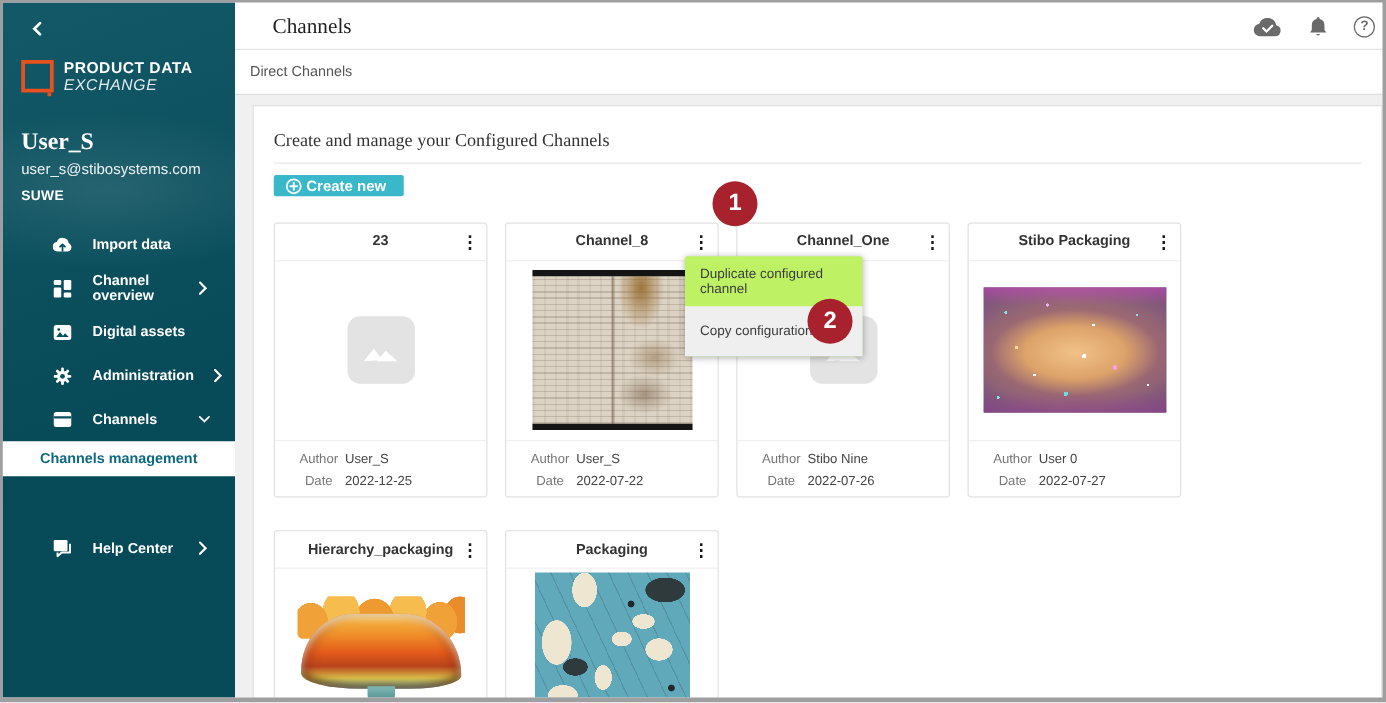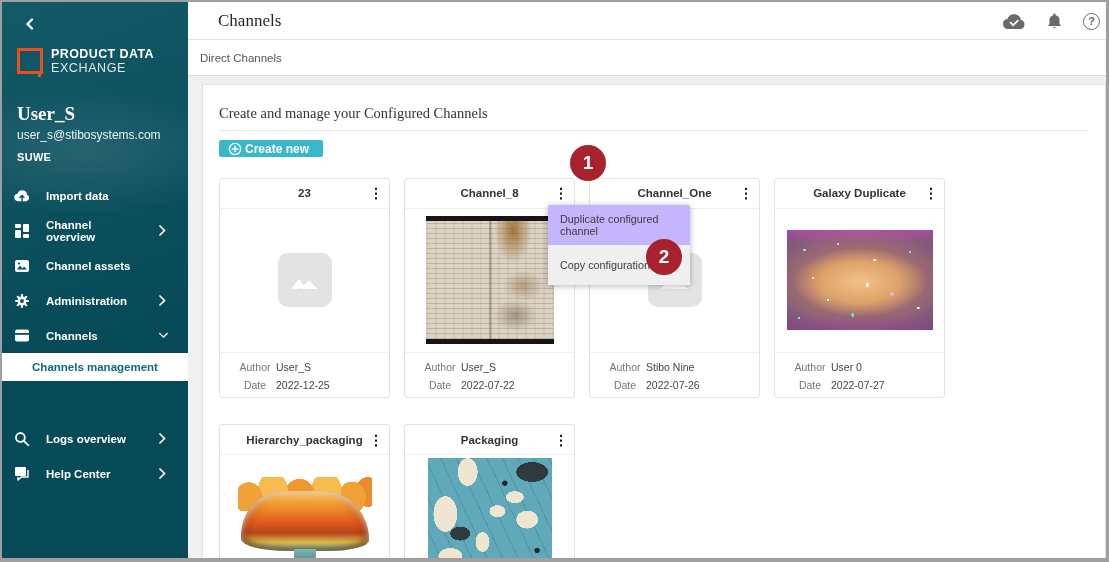--- a/index.html
+++ b/index.html
@@ -10,27 +10,27 @@
   
   .sidebar{position:absolute;left:2px;top:2px;bottom:4px;width:186px;background:#07505f;color:#fff;z-index:10;
     background-image:radial-gradient(ellipse 240px 90px at 45% 150px,rgba(255,255,255,.10),rgba(255,255,255,0) 70%),
     linear-gradient(160deg,rgba(255,255,255,.05),rgba(0,0,0,.08) 60%);}
   .back-btn{position:absolute;left:22px;top:14px;width:18px;height:18px;cursor:pointer;}
   .logo{position:absolute;left:15px;top:45px;display:flex;align-items:center;gap:8px;}
   .logo-square{width:26px;height:26px;border:3px solid #e8501e;position:relative;flex:0 0 auto;}
   .logo-square::after{content:"";position:absolute;right:-1px;bottom:-6px;width:3px;height:3px;background:#e8501e;}
   .logo-text{line-height:1.15;}
   .logo-line1{font-size:12.5px;font-weight:700;letter-spacing:.4px;}
-  .logo-line2{font-size:12.5px;font-weight:300;color:rgba(255,255,255,.88);letter-spacing:.6px;}
+  .logo-line2{font-size:12.5px;font-weight:300;color:rgba(255,255,255,.88);letter-spacing:.6px;font-style:italic;}
   .user-name{position:absolute;left:15px;top:101px;font-family:"Liberation Serif",serif;font-size:19px;font-weight:700;}
   .user-email{position:absolute;left:15px;top:126px;font-size:12px;color:rgba(255,255,255,.92);}
   .user-org{position:absolute;left:15px;top:149px;font-size:11px;font-weight:600;letter-spacing:.3px;}
   .nav{position:absolute;top:176px;left:0;right:0;}
   .nav-bottom{position:absolute;top:419px;left:0;right:0;}
-  .nav-item{height:35px;display:flex;align-items:center;padding:0 20px 0 12px;gap:16px;font-size:11.5px;font-weight:700;cursor:pointer;}
+  .nav-item{height:35px;display:flex;align-items:center;padding:0 20px 0 40px;gap:16px;font-size:11.5px;font-weight:700;cursor:pointer;}
   .nav-icon{width:16px;height:16px;flex:0 0 auto;display:flex;align-items:center;justify-content:center;}
   .nav-label{flex:1;}
   .nav-chevron{width:9px;height:10px;display:flex;align-items:center;}
   .subnav-item{height:28px;background:#fff;color:#0d6880;display:flex;align-items:center;justify-content:center;
     font-size:11.5px;font-weight:700;cursor:pointer;}
 
   
   .topbar{position:absolute;left:188px;top:2px;right:3px;height:38px;background:#fff;border-bottom:1px solid #e3e3e3;z-index:5;}
   .page-title{position:absolute;left:30px;top:0;line-height:38px;font-family:"Liberation Serif",serif;font-size:17px;color:#1f1f1f;}
   .topbar-icons{position:absolute;right:6px;top:0;height:38px;display:flex;align-items:center;gap:21px;color:#6a6a6a;}
@@ -119,21 +119,21 @@
       radial-gradient(8px 6px at 56% 38%,#efe6d2 98%,transparent),
       radial-gradient(11px 9px at 80% 44%,#efe6d2 98%,transparent),
       radial-gradient(7px 10px at 44% 60%,#efe6d2 98%,transparent),
       radial-gradient(12px 8px at 18% 70%,#efe6d2 98%,transparent),
       radial-gradient(3px 3px at 62% 18%,#20282a 80%,transparent),
       radial-gradient(3px 3px at 88% 66%,#20282a 80%,transparent),
       radial-gradient(10px 7px at 26% 54%,#2f3a3c 98%,transparent),
       repeating-linear-gradient(65deg,rgba(40,50,52,.18) 0 1px,rgba(0,0,0,0) 1px 14px);}
 
   
-  .context-menu{position:absolute;left:548px;top:205px;width:142px;background:#c4b5fd;border-radius:2px;
+  .context-menu{position:absolute;left:548px;top:205px;width:142px;background:#bef264;border-radius:2px;
     box-shadow:0 1px 6px rgba(0,0,0,.3);z-index:60;}
   .menu-item{height:40px;display:flex;align-items:center;padding:0 12px;font-size:10.8px;color:#3c3c3c;cursor:pointer;}
   .menu-item.hovered{background:#efefef;}
   .badge{position:absolute;width:36px;height:36px;border-radius:50%;background:#a8222e;color:#fff;
     font-size:19px;font-weight:700;display:flex;align-items:center;justify-content:center;z-index:80;}
   .badge-1{left:570px;top:145px;}
   .badge-2{left:646px;top:239px;}
 </style>
 </head>
 <body>
@@ -184,21 +184,21 @@
       </span>
     </div>
     <div class="nav-item">
       <span class="nav-icon">
         <svg width="16" height="16" viewBox="0 0 16 16">
             <rect x="1" y="2" width="14" height="12" rx="2" fill="#fff"></rect>
             <path d="M3 11.5 6 7.5l2.4 3L10 8.5l3 3z" fill="#07505f"></path>
             <circle cx="5" cy="5.6" r="1.1" fill="#07505f"></circle>
           </svg>
       </span>
-      <span class="nav-label">Channel assets</span>
+      <span class="nav-label">Digital assets</span>
     </div>
     <div class="nav-item">
       <span class="nav-icon">
         <svg width="16" height="16" viewBox="0 0 16 16">
             <g fill="#fff">
               <rect x="6.9" y="1" width="2.2" height="14" rx="1"></rect>
               <rect x="6.9" y="1" width="2.2" height="14" rx="1" transform="rotate(45 8 8)"></rect>
               <rect x="6.9" y="1" width="2.2" height="14" rx="1" transform="rotate(90 8 8)"></rect>
               <rect x="6.9" y="1" width="2.2" height="14" rx="1" transform="rotate(135 8 8)"></rect>
               <circle cx="8" cy="8" r="4.4"></circle>
@@ -226,34 +226,20 @@
             <path d="M1 1l4.5 4.5L10 1" stroke="#fff" stroke-width="1.7" fill="none" stroke-linecap="round"></path>
           </svg>
       </span>
     </div>
     <div class="subnav-item">
       <span>Channels management</span>
     </div>
   </div>
 
   <div class="nav-bottom">
-    <div class="nav-item">
-      <span class="nav-icon">
-        <svg width="16" height="16" viewBox="0 0 16 16">
-            <circle cx="6.4" cy="6.4" r="4.4" stroke="#fff" stroke-width="1.8" fill="none"></circle>
-            <path d="M9.8 9.8 14.2 14.2" stroke="#fff" stroke-width="1.9" stroke-linecap="round"></path>
-          </svg>
-      </span>
-      <span class="nav-label">Logs overview</span>
-      <span class="nav-chevron">
-        <svg width="7" height="11" viewBox="0 0 7 11">
-            <path d="M1 1l4.5 4.5L1 10" stroke="#fff" stroke-width="1.7" fill="none" stroke-linecap="round"></path>
-          </svg>
-      </span>
-    </div>
     <div class="nav-item">
       <span class="nav-icon">
         <svg width="16" height="15" viewBox="0 0 16 15">
             <rect x="1" y="1" width="11" height="9" rx="1" fill="#fff"></rect>
             <path d="M4 11v3l3.4-3H14V4" stroke="#fff" stroke-width="1.5" fill="none" stroke-linejoin="round"></path>
           </svg>
       </span>
       <span class="nav-label">Help Center</span>
       <span class="nav-chevron">
         <svg width="7" height="11" viewBox="0 0 7 11">
@@ -369,21 +355,21 @@
             </div>
           <div class="meta-row">
               <span class="meta-label">Date</span>
               <span class="meta-value">2022-07-26</span>
             </div>
         </div>
       </div>
 
       <div class="card">
         <div class="card-header">
-          <span class="card-title">Galaxy Duplicate</span>
+          <span class="card-title">Stibo Packaging</span>
           <span class="kebab">⋮</span>
         </div>
         <div class="card-body">
           <div class="thumb-galaxy"></div>
         </div>
         <div class="card-footer">
           <div class="meta-row">
               <span class="meta-label">Author</span>
               <span class="meta-value">User 0</span>
             </div>

